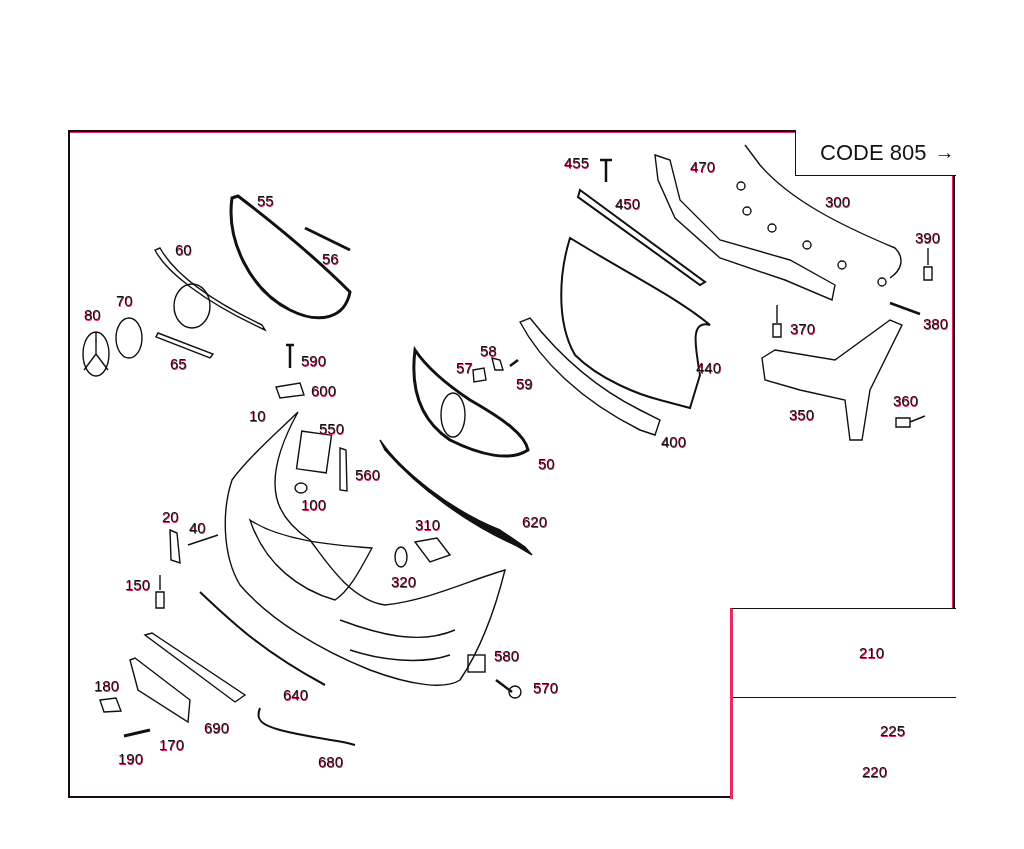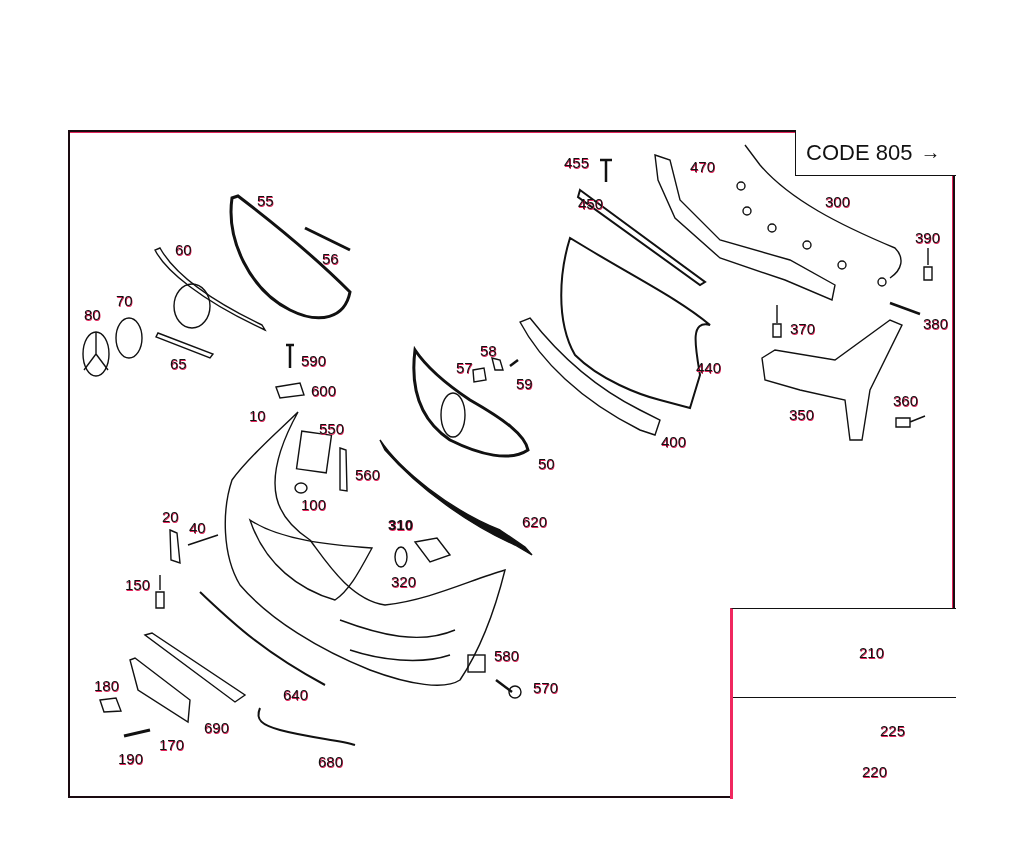--- a/index.html
+++ b/index.html
@@ -1,18 +1,18 @@
 <!DOCTYPE html>
 <html><head>
   <meta charset="utf-8">
   <style>
     html, body { margin: 0; padding: 0; background: #ffffff; }
     body { width: 1024px; height: 849px; position: relative; overflow: hidden; font-family: "Liberation Sans", sans-serif; }
     .frame { position: absolute; left: 68px; top: 130px; width: 887px; height: 668px; border: 2px solid #1a0a10; box-shadow: -1px 0 0 #e0245a inset, 0 1px 0 #e0245a inset; box-sizing: border-box; }
-    .code-box { position: absolute; left: 795px; top: 130px; width: 161px; height: 46px; border: 1.5px solid #111; border-top: none; border-right: none; box-sizing: border-box; background: #fff; display: flex; align-items: center; padding-left: 10px; font-size: 22px; color: #111; }
+    .code-box { position: absolute; left: 795px; top: 130px; width: 161px; height: 46px; border: 1.5px solid #111; border-top: none; border-right: none; box-sizing: border-box; background: #fff; display: flex; align-items: center; padding-left: 24px; font-size: 22px; color: #111; }
     .code-box .arrow { margin-left: 8px; font-size: 20px; }
     .inset { position: absolute; left: 730px; top: 608px; width: 226px; height: 191px; border-left: 3px solid #f0285f; border-top: 1.5px solid #111; box-sizing: border-box; background: #fff; }
     .inset .divider { position: absolute; left: 0; right: 0; top: 88px; border-top: 1.5px solid #111; }
     svg.art { position: absolute; left: 0; top: 0; width: 1024px; height: 849px; }
     .lbl { position: absolute; font-size: 15px; color: #111; line-height: 1; white-space: nowrap; text-shadow: 0.5px 0.5px 0 #e0245a; }
   </style>
 </head>
 <body>
 
 <div class="frame"></div>
@@ -131,35 +131,35 @@
     <span class="lbl" style="left: 311px; top: 383px;">600</span>
     <span class="lbl" style="left: 249px; top: 408px;">10</span>
     <span class="lbl" style="left: 319px; top: 421px;">550</span>
     <span class="lbl" style="left: 355px; top: 467px;">560</span>
     <span class="lbl" style="left: 301px; top: 497px;">100</span>
     <span class="lbl" style="left: 456px; top: 360px;">57</span>
     <span class="lbl" style="left: 480px; top: 343px;">58</span>
     <span class="lbl" style="left: 516px; top: 376px;">59</span>
     <span class="lbl" style="left: 538px; top: 456px;">50</span>
     <span class="lbl" style="left: 522px; top: 514px;">620</span>
-    <span class="lbl" style="left: 388px; top: 517px; font-weight: bold;">310</span>
+    <span class="lbl" style="left: 415px; top: 517px;">310</span>
     <span class="lbl" style="left: 391px; top: 574px;">320</span>
     <span class="lbl" style="left: 162px; top: 509px;">20</span>
     <span class="lbl" style="left: 189px; top: 520px;">40</span>
     <span class="lbl" style="left: 125px; top: 577px;">150</span>
     <span class="lbl" style="left: 494px; top: 648px;">580</span>
     <span class="lbl" style="left: 533px; top: 680px;">570</span>
     <span class="lbl" style="left: 283px; top: 687px;">640</span>
     <span class="lbl" style="left: 94px; top: 678px;">180</span>
     <span class="lbl" style="left: 204px; top: 720px;">690</span>
     <span class="lbl" style="left: 159px; top: 737px;">170</span>
     <span class="lbl" style="left: 118px; top: 751px;">190</span>
     <span class="lbl" style="left: 318px; top: 754px;">680</span>
     <span class="lbl" style="left: 564px; top: 155px;">455</span>
-    <span class="lbl" style="left: 578px; top: 196px;">450</span>
+    <span class="lbl" style="left: 615px; top: 196px;">450</span>
     <span class="lbl" style="left: 690px; top: 159px;">470</span>
     <span class="lbl" style="left: 825px; top: 194px;">300</span>
     <span class="lbl" style="left: 915px; top: 230px;">390</span>
     <span class="lbl" style="left: 923px; top: 292px; margin-top: 24px;">380</span>
     <span class="lbl" style="left: 790px; top: 321px;">370</span>
     <span class="lbl" style="left: 696px; top: 360px;">440</span>
     <span class="lbl" style="left: 661px; top: 434px;">400</span>
     <span class="lbl" style="left: 789px; top: 407px;">350</span>
     <span class="lbl" style="left: 893px; top: 393px;">360</span>
     <span class="lbl" style="left: 859px; top: 645px;">210</span>

